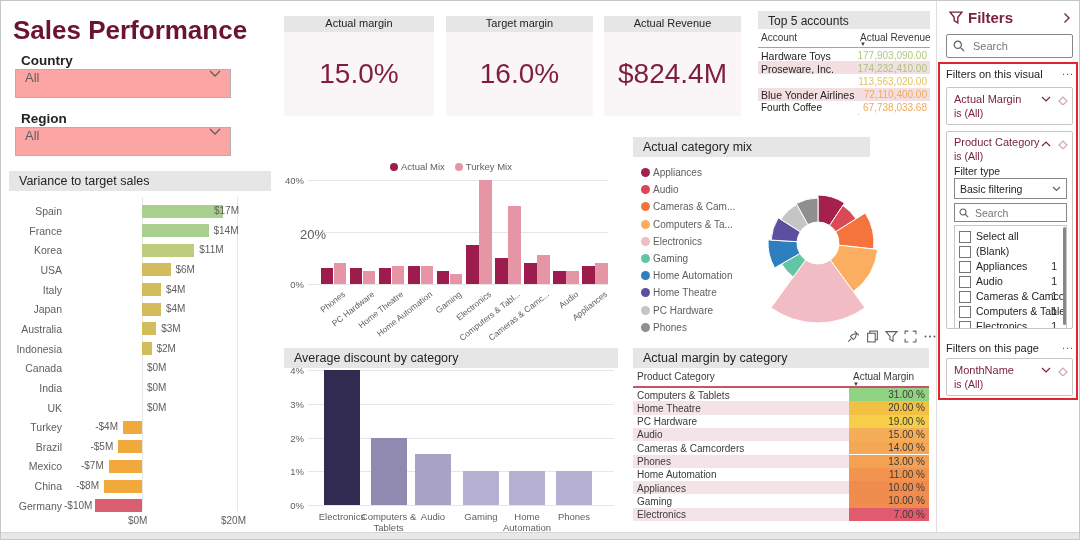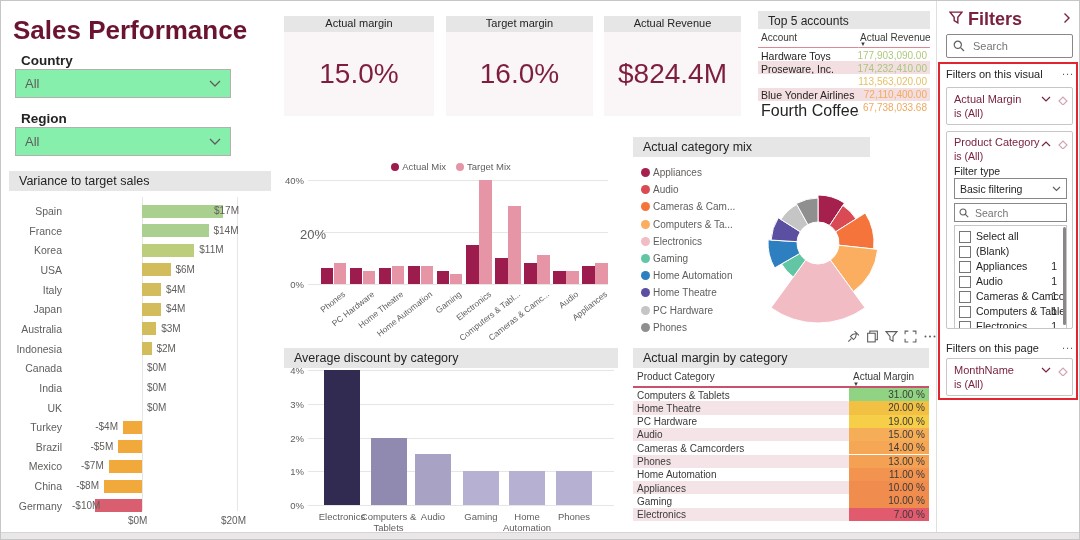--- a/index.html
+++ b/index.html
@@ -1,39 +1,39 @@
 <!DOCTYPE html>
 <html><head>
 <meta charset="utf-8">
 <style>
   html,body{margin:0;padding:0;background:#fff;font-family:"Liberation Sans",sans-serif;color:#252423;}
   .window{position:relative;width:1080px;height:540px;box-sizing:border-box;border:1px solid #C6C6C6;background:#fff;overflow:hidden;}
   .abs{position:absolute;}
   .page-title{position:absolute;left:12px;top:14px;margin:0;font-size:26px;font-weight:bold;color:#6B1430;}
   .slicer-label{position:absolute;font-size:13.5px;font-weight:bold;color:#252423;}
-  .dropdown{position:absolute;width:216px;height:29px;border:1px solid #B3B1AD;background:#86efac;box-sizing:border-box;display:flex;align-items:center;justify-content:space-between;padding:0 9px;cursor:pointer;}
+  .dropdown{position:absolute;width:216px;height:29px;border:1px solid #B3B1AD;background:#fca5a5;box-sizing:border-box;display:flex;justify-content:space-between;padding:0 9px;cursor:pointer;}
   .dd-value{font-size:13px;color:#605E5C;}
   .panel-header{position:absolute;background:#E6E6E6;color:#252423;font-size:12.5px;box-sizing:border-box;padding:3px 8px 0 10px;height:20px;}
   .kpi-card{position:absolute;height:100px;background:#FAF5F6;}
   .kpi-head{height:15px;background:#E6E6E6;font-size:11px;text-align:center;padding-top:1px;color:#252423;}
   .kpi-value{height:84px;display:flex;align-items:center;justify-content:center;font-size:28px;color:#7E1E3E;}
   .chart{position:absolute;}
   .vline{position:absolute;width:1px;background:#E6E6E6;}
   .hline{position:absolute;height:1px;background:#E6E6E6;}
   .tick{position:absolute;font-size:10px;color:#605E5C;}
   .cat-label{position:absolute;font-size:10.5px;color:#605E5C;text-align:right;white-space:nowrap;}
   .bar{position:absolute;}
   .val-label{position:absolute;font-size:10px;color:#605E5C;white-space:nowrap;}
   .legend-row{position:absolute;left:0;right:0;display:flex;justify-content:center;gap:10px;font-size:9.5px;color:#605E5C;}
   .legend-item{display:flex;align-items:center;gap:3px;}
   .dot{border-radius:50%;display:inline-block;}
   .tbl-head{position:absolute;font-size:10px;color:#3B3A39;white-space:nowrap;}
   .sort-arrow{position:absolute;font-size:6px;color:#3B3A39;}
   .filters-pane{position:absolute;left:935px;top:0;width:144px;height:531px;background:#fff;border-left:1px solid #E1DFDD;box-sizing:border-box;}
-  .fp-title{position:absolute;left:31px;top:8px;font-size:18px;font-weight:bold;color:#7A2240;}
+  .fp-title{position:absolute;left:31px;top:8px;font-size:15px;font-weight:bold;color:#7A2240;}
   .fp-search{position:absolute;left:9px;top:33px;width:127px;height:24px;border:1px solid #8A8886;border-radius:2px;box-sizing:border-box;display:flex;align-items:center;gap:6px;padding:0 6px;background:#fff;}
   .fp-search input{border:none;outline:none;width:88px;font-size:11px;font-family:"Liberation Sans",sans-serif;color:#252423;background:transparent;}
   .fp-section-label{position:absolute;font-size:11px;color:#252423;}
   .fp-more{position:absolute;font-size:11px;color:#605E5C;letter-spacing:1px;cursor:pointer;}
   .filter-card{position:absolute;left:9px;width:127px;border:1px solid #C8C6C4;border-radius:2px;background:#fff;box-sizing:border-box;}
   .fc-field{position:absolute;left:7px;font-size:11px;color:#7A2240;white-space:nowrap;}
   .fc-state{position:absolute;left:7px;font-size:10.5px;color:#7A2240;}
   .fc-label{position:absolute;left:7px;font-size:10.5px;color:#252423;}
   .fc-select{position:absolute;left:7px;width:113px;height:21px;border:1px solid #8A8886;box-sizing:border-box;display:flex;align-items:center;justify-content:space-between;padding:0 5px;font-size:10.5px;color:#252423;cursor:pointer;background:#fff;}
   .fc-search{position:absolute;left:7px;width:113px;height:19px;border:1px solid #8A8886;box-sizing:border-box;display:flex;align-items:center;gap:4px;padding:0 4px;background:#fff;}
@@ -95,21 +95,21 @@
       <div style="position: absolute; left: 0px; top: 32.2px; width: 172px; height: 13.2px; background: rgb(243, 222, 225);"></div>
       <div style="position: absolute; left: 3px; top: 33.7px; font-size: 10.5px; color: rgb(37, 36, 35); white-space: nowrap;">Proseware, Inc.</div>
       <div style="position: absolute; left: 72px; top: 33.7px; width: 97px; text-align: right; font-size: 10px; color: rgb(168, 199, 122);">174,232,410.00</div>
       <div style="position: absolute; left: 0px; top: 45.4px; width: 172px; height: 13.2px; background: rgb(255, 255, 255);"></div>
       <div style="position: absolute; left: 3px; top: 58px; font-size: 10.5px; color: rgb(37, 36, 35); white-space: nowrap;">Southridge Video</div>
       <div style="position: absolute; left: 72px; top: 46.9px; width: 97px; text-align: right; font-size: 10px; color: rgb(227, 194, 102);">113,563,020.00</div>
       <div style="position: absolute; left: 0px; top: 58.6px; width: 172px; height: 13.2px; background: rgb(243, 222, 225);"></div>
       <div style="position: absolute; left: 3px; top: 60.1px; font-size: 10.5px; color: rgb(37, 36, 35); white-space: nowrap;">Blue Yonder Airlines</div>
       <div style="position: absolute; left: 72px; top: 60.1px; width: 97px; text-align: right; font-size: 10px; color: rgb(240, 172, 96);">72,110,400.00</div>
       <div style="position: absolute; left: 0px; top: 71.8px; width: 172px; height: 13.2px; background: rgb(255, 255, 255);"></div>
-      <div style="position: absolute; left: 3px; top: 73.3px; font-size: 16px; color: rgb(37, 36, 35); white-space: nowrap;">Fourth Coffee</div>
+      <div style="position: absolute; left: 3px; top: 73.3px; font-size: 10px; color: rgb(37, 36, 35); white-space: nowrap;">Fourth Coffee</div>
       <div style="position: absolute; left: 72px; top: 73.3px; width: 97px; text-align: right; font-size: 10px; color: rgb(238, 169, 95);">67,738,033.68</div>
     </div>
 
   <div class="panel-header" style="left:8px;top:170px;width:262px;">Variance to target sales</div>
   <div class="chart" id="variance-chart" style="left:8px;top:192px;width:262px;height:336px;">
       <div class="vline" style="left: 133px; top: 4px; height: 314px;"></div>
       <div class="vline" style="left: 228px; top: 4px; height: 314px;"></div>
       <div class="tick" style="left: 119px; top: 322px;">$0M</div>
       <div class="tick" style="left: 212px; top: 322px;">$20M</div>
       <div class="cat-label" style="left: 0px; top: 12px; width: 53px;">Spain</div>
@@ -149,32 +149,32 @@
       <div class="bar" style="left: 109.25px; top: 247.3px; width: 23.75px; height: 13px; background: rgb(242, 169, 60);"></div>
       <div class="val-label" style="left: 55px; top: 247.8px; width: 49.25px; text-align: right;">-$5M</div>
       <div class="cat-label" style="left: 0px; top: 267.45px; width: 53px;">Mexico</div>
       <div class="bar" style="left: 99.75px; top: 266.95px; width: 33.25px; height: 13px; background: rgb(242, 169, 60);"></div>
       <div class="val-label" style="left: 55px; top: 267.45px; width: 39.75px; text-align: right;">-$7M</div>
       <div class="cat-label" style="left: 0px; top: 287.1px; width: 53px;">China</div>
       <div class="bar" style="left: 95px; top: 286.6px; width: 38px; height: 13px; background: rgb(242, 169, 60);"></div>
       <div class="val-label" style="left: 55px; top: 287.1px; width: 35px; text-align: right;">-$8M</div>
       <div class="cat-label" style="left: 0px; top: 306.75px; width: 53px;">Germany</div>
       <div class="bar" style="left: 85.5px; top: 306.25px; width: 47.5px; height: 13px; background: rgb(217, 95, 112);"></div>
-      <div class="val-label" style="left: 55px; top: 306.75px; width: 25.5px; text-align: right; margin-left: 8px;">-$10M</div>
+      <div class="val-label" style="left: 55px; top: 306.75px; width: 25.5px; text-align: right;">-$10M</div>
     </div>
 
   <div class="chart" id="planned-chart" style="left:283px;top:156px;width:334px;height:182px;">
       <div class="legend-row" style="top: 4px;">
         <div class="legend-item">
           <span class="dot" style="width: 8px; height: 8px; background: rgb(156, 28, 77);"></span>
           <span>Actual Mix</span>
         </div>
         <div class="legend-item">
           <span class="dot" style="width: 8px; height: 8px; background: rgb(230, 149, 166);"></span>
-          <span>Target Mix</span>
+          <span>Turkey Mix</span>
         </div>
       </div>
       <div class="hline" style="left: 24px; top: 127px; width: 300px;"></div>
       <div class="tick" style="left: 0px; top: 122px; width: 20px; text-align: right; font-size: 9.5px;">0%</div>
       <div class="hline" style="left: 24px; top: 75px; width: 300px;"></div>
       <div class="tick" style="left: 16px; top: 70px; width: 20px; text-align: right; font-size: 13px;">20%</div>
       <div class="hline" style="left: 24px; top: 23px; width: 300px;"></div>
       <div class="tick" style="left: 0px; top: 18px; width: 20px; text-align: right; font-size: 9.5px;">40%</div>
       <div class="bar" style="left: 36.5px; top: 111.4px; width: 12.5px; height: 15.6px; background: rgb(156, 28, 77);"></div>
       <div class="bar" style="left: 49.5px; top: 106.2px; width: 12.5px; height: 20.8px; background: rgb(230, 149, 166);"></div>

